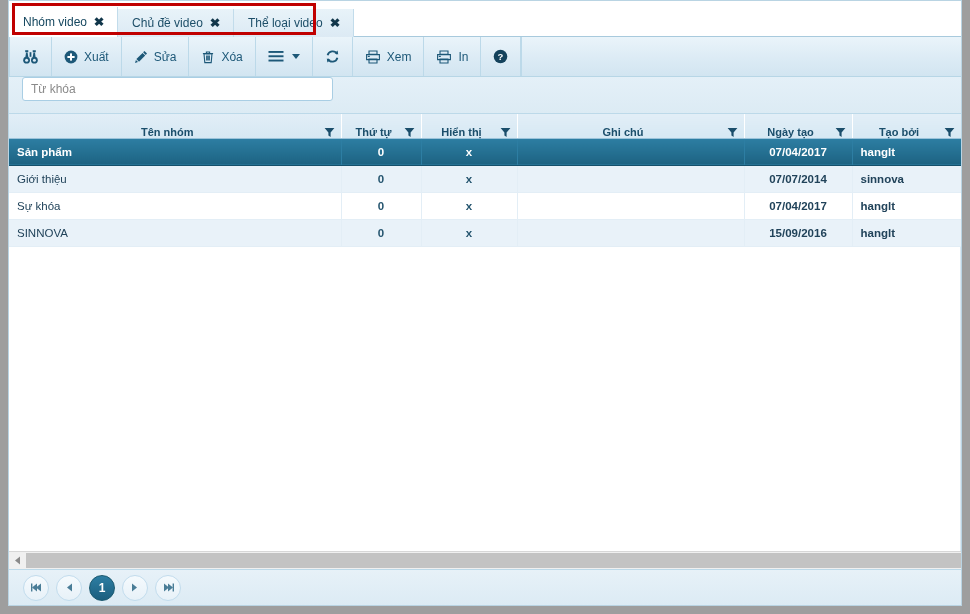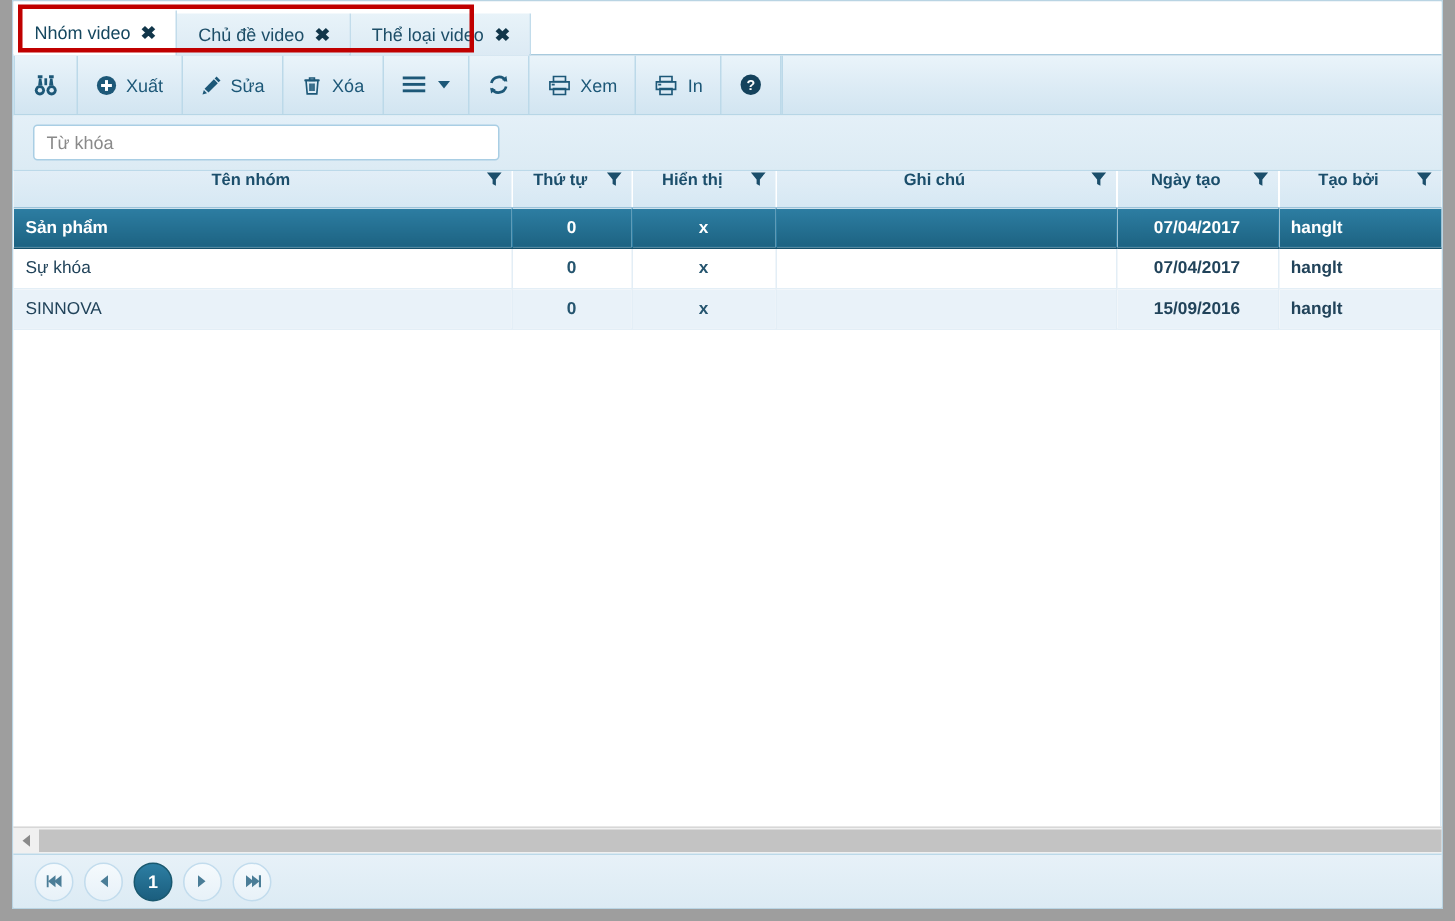--- a/index.html
+++ b/index.html
@@ -115,21 +115,20 @@
     margin-left: 2px;
   }
   .tb-spacer { flex: 1; border-left: 1px solid #bcd9e9; }
   svg { display: block; }
 
   
   .searchrow {
     height: 36px;
     background: linear-gradient(to bottom, #e4f0f8 0%, #dcebf4 100%);
     display: flex;
-    align-items: center;
     padding-left: 13px;
     box-sizing: border-box;
     flex: none;
   }
   .search-input {
     width: 311px;
     height: 24px;
     border: 1px solid #a9cee4;
     border-radius: 3px;
     background: #ffffff;
@@ -165,21 +164,21 @@
     font-weight: bold;
     color: #1b4e6b;
     padding: 0 6px;
     box-sizing: border-box;
     position: relative;
     text-align: center;
     white-space: nowrap;
   }
   .th-inner {
     display: flex;
-    align-items: flex-start;
+    align-items: flex-end;
     justify-content: center;
     height: 100%;
   }
   .th-label { flex: 1; text-align: center; }
   .filter-ico { flex: none; margin-left: 4px; cursor: pointer; }
 
   table.grid td {
     height: 27px;
     font-size: 11.5px;
     padding: 0 8px;
@@ -496,20 +495,28 @@
       </thead>
       <tbody>
         <tr class="row-selected">
           <td class="c-name">Sản phẩm</td>
           <td class="c-order">0</td>
           <td class="c-show">x</td>
           <td class="c-note"></td>
           <td class="c-date">07/04/2017</td>
           <td class="c-author">hanglt</td>
         </tr>
+        <tr class="row-even">
+          <td class="c-name">Giới thiệu</td>
+          <td class="c-order">0</td>
+          <td class="c-show">x</td>
+          <td class="c-note"></td>
+          <td class="c-date">07/07/2014</td>
+          <td class="c-author">sinnova</td>
+        </tr>
         <tr class="row-odd">
           <td class="c-name">Sự khóa</td>
           <td class="c-order">0</td>
           <td class="c-show">x</td>
           <td class="c-note"></td>
           <td class="c-date">07/04/2017</td>
           <td class="c-author">hanglt</td>
         </tr>
         <tr class="row-even">
           <td class="c-name">SINNOVA</td>

